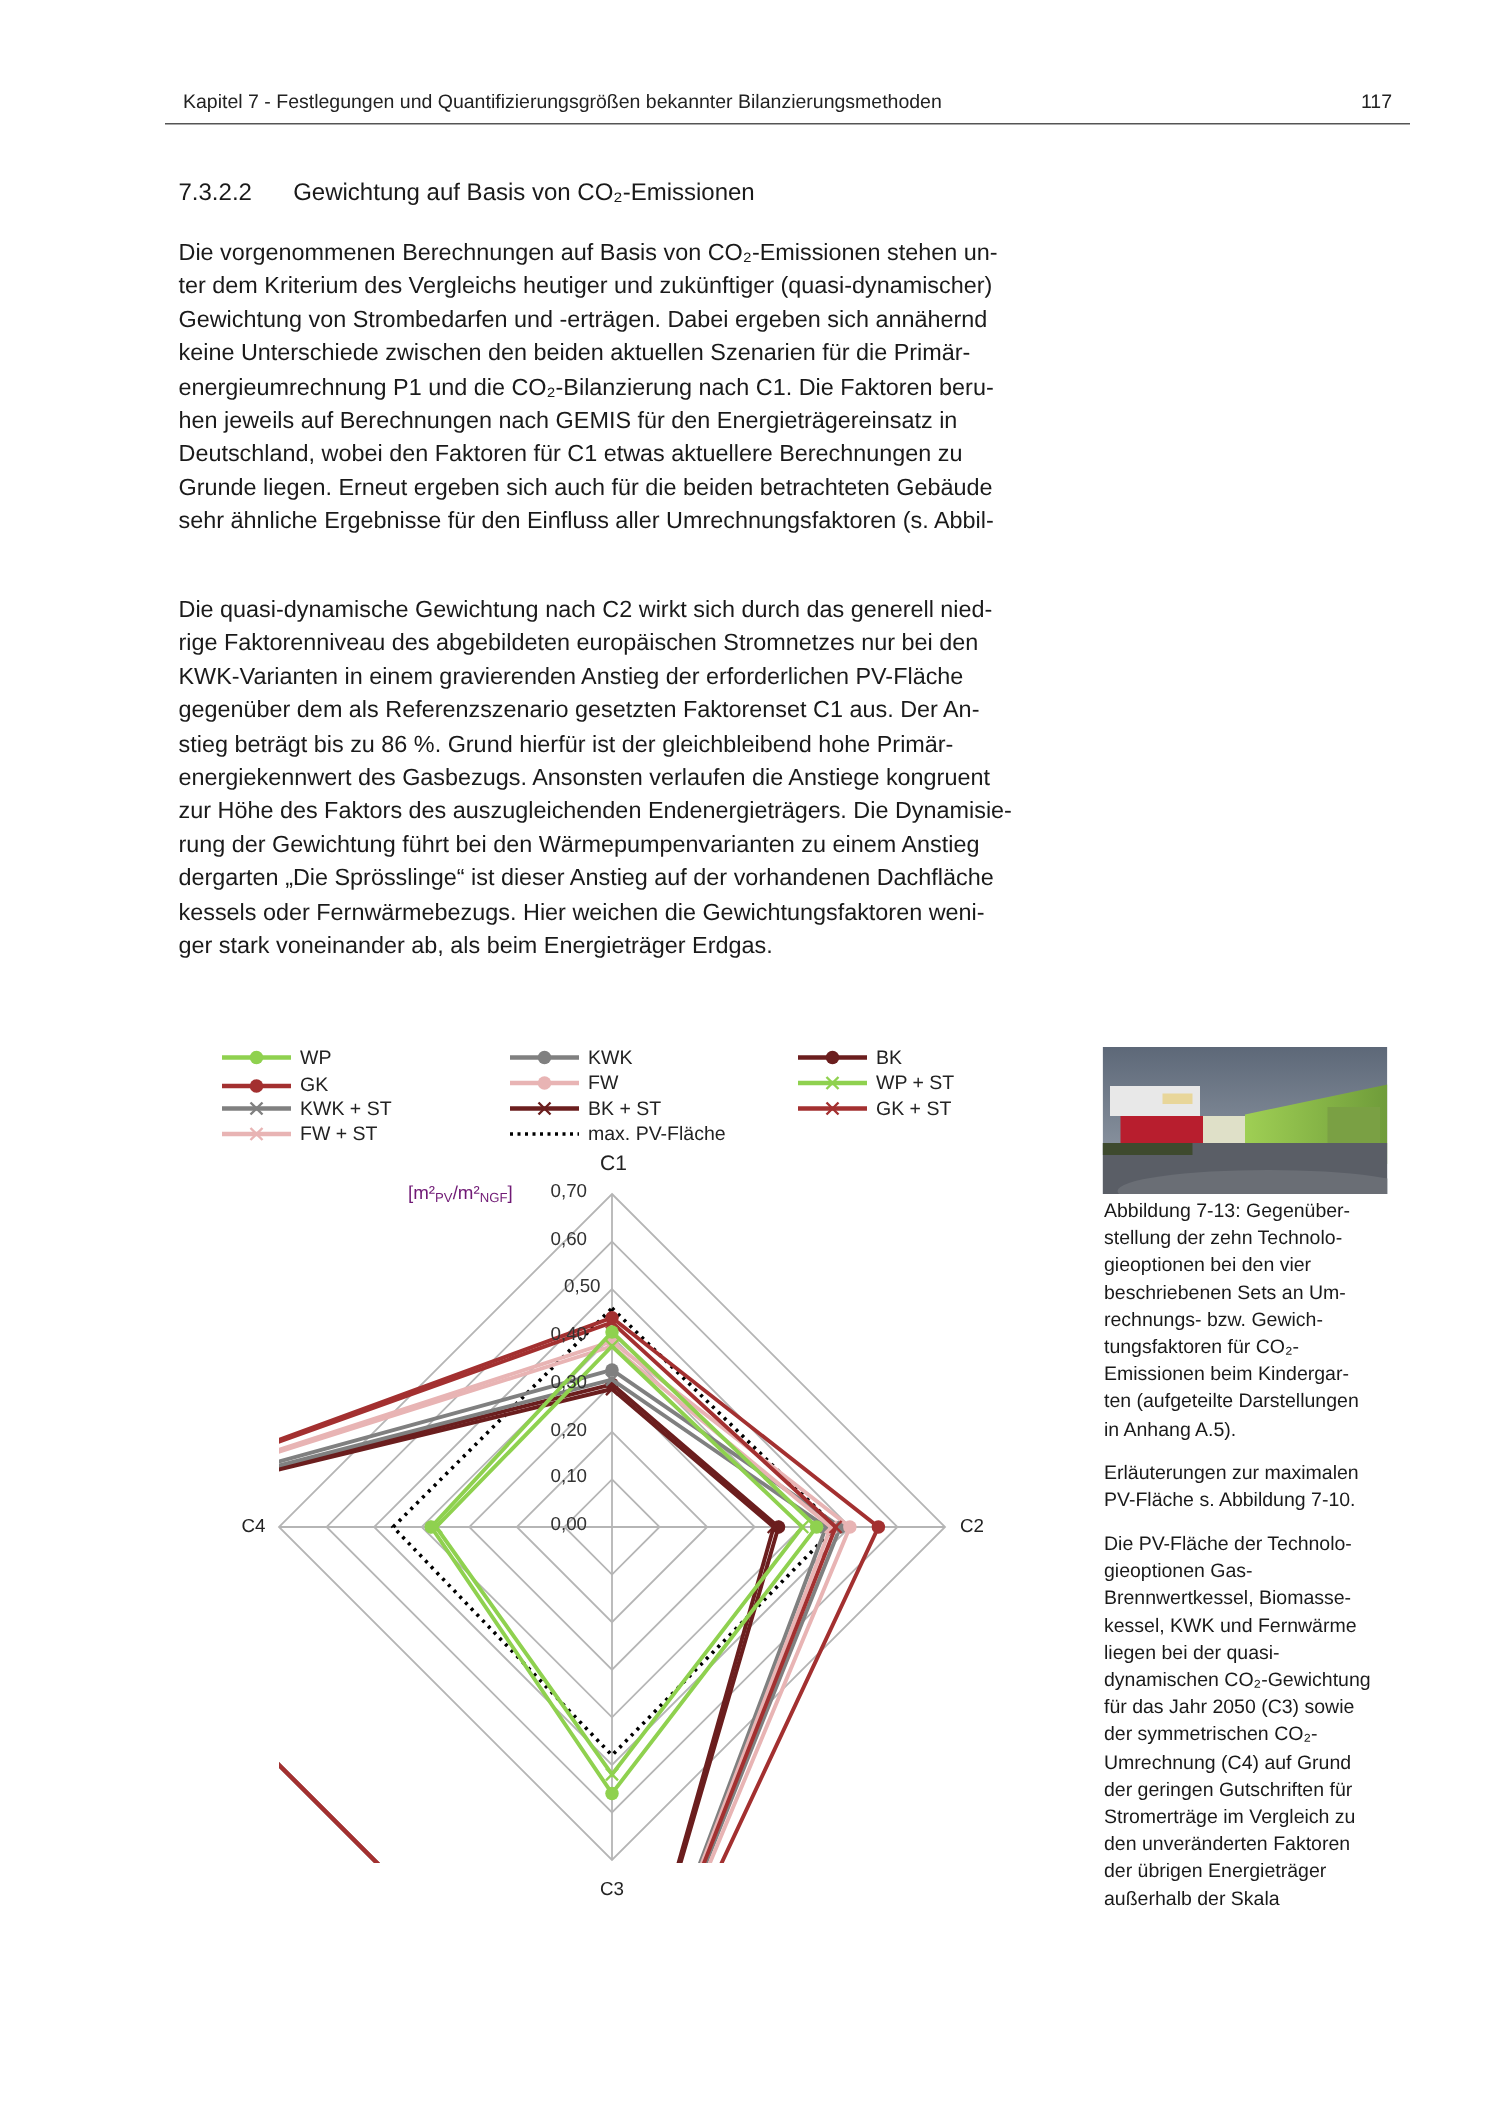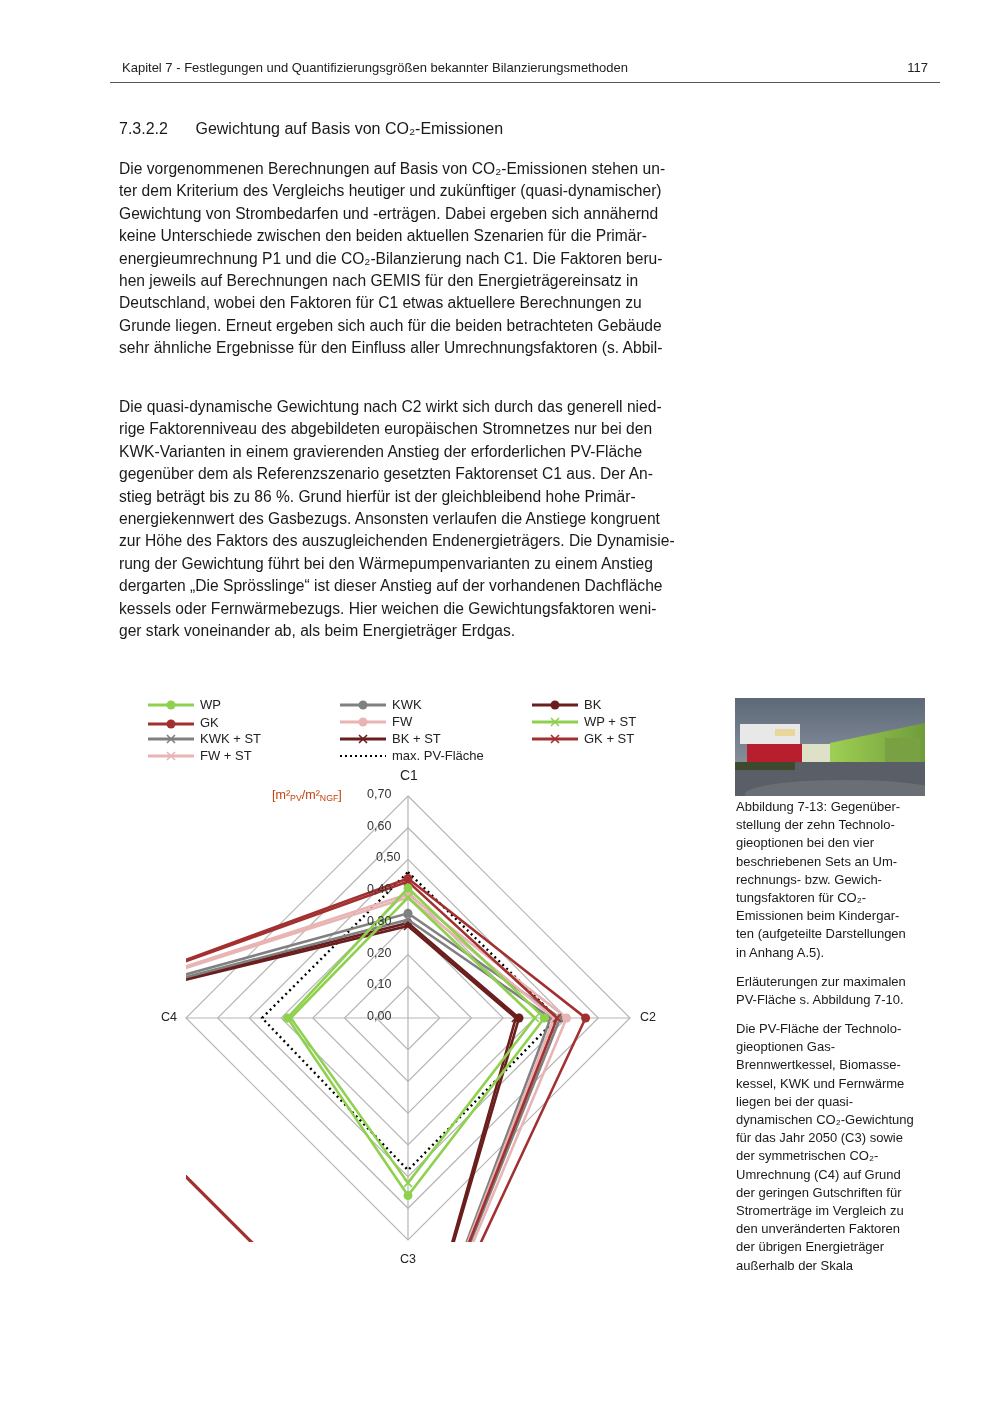--- a/index.html
+++ b/index.html
@@ -14,21 +14,21 @@
   #p1 { top: 158px; }
   #p2 { top: 396px; }
   .sub { font-size: 0.7em; vertical-align: -0.25em; }
   .legend { position: absolute; left: 148px; top: 696px; width: 520px; height: 70px; font-size: 13px; color: #222; }
   .legend .item { position: absolute; height: 17px; display: flex; align-items: center; }
   .legend .item svg { width: 46px; height: 12px; margin-right: 6px; }
   .c1label { position: absolute; left: 400px; top: 767px; font-size: 14px; color: #222; }
   .chart { position: absolute; left: 150px; top: 780px; width: 520px; height: 510px; }
   .axis-lbl { position: absolute; font-size: 12.5px; color: #222; }
   .tick { position: absolute; font-size: 12.5px; color: #333; }
-  .unit { position: absolute; left: 272px; top: 788px; font-size: 12.5px; color: #c2410c; }
+  .unit { position: absolute; left: 272px; top: 788px; font-size: 12.5px; color: #701a75; }
   .photo { position: absolute; left: 735px; top: 698px; width: 190px; height: 98px; overflow: hidden; }
   .caption { position: absolute; left: 736px; width: 200px; font-size: 13px; line-height: 18.2px; color: #1a1a1a; }
   .caption .ln { display: block; white-space: nowrap; }
   #cap1 { top: 798px; }
   #cap2 { top: 973px; }
   #cap3 { top: 1020px; }
 </style>
 </head>
 <body>
 

